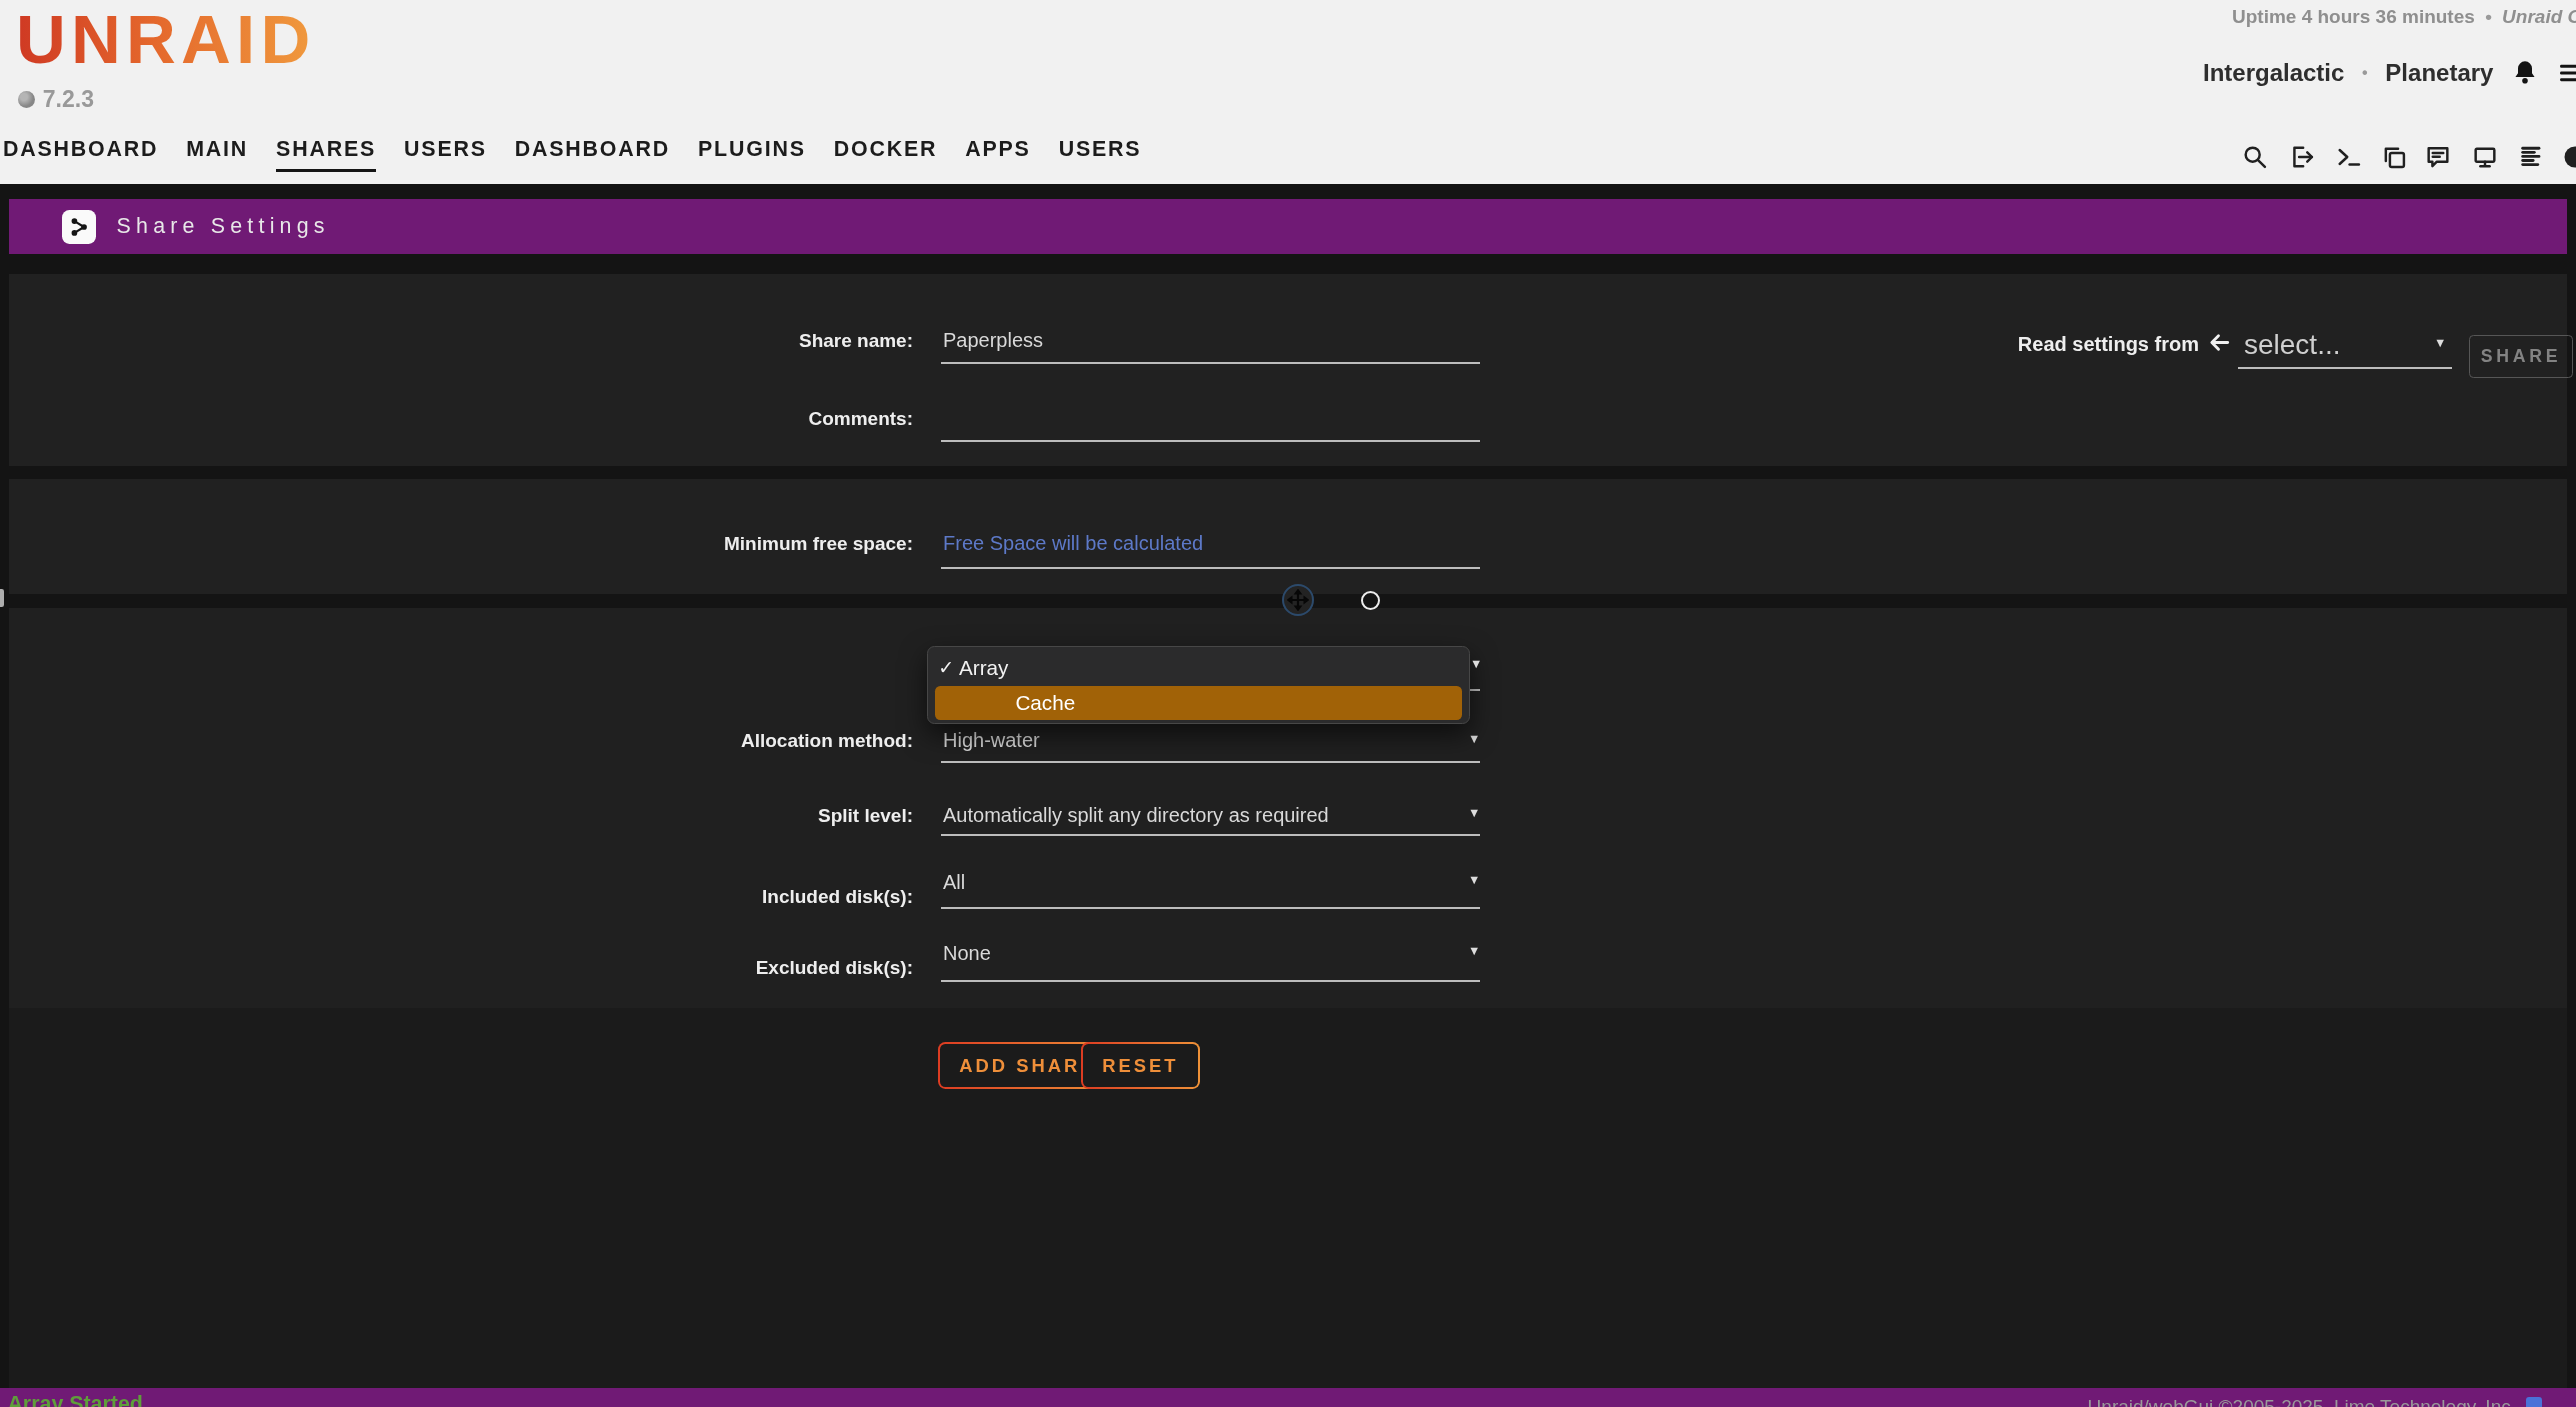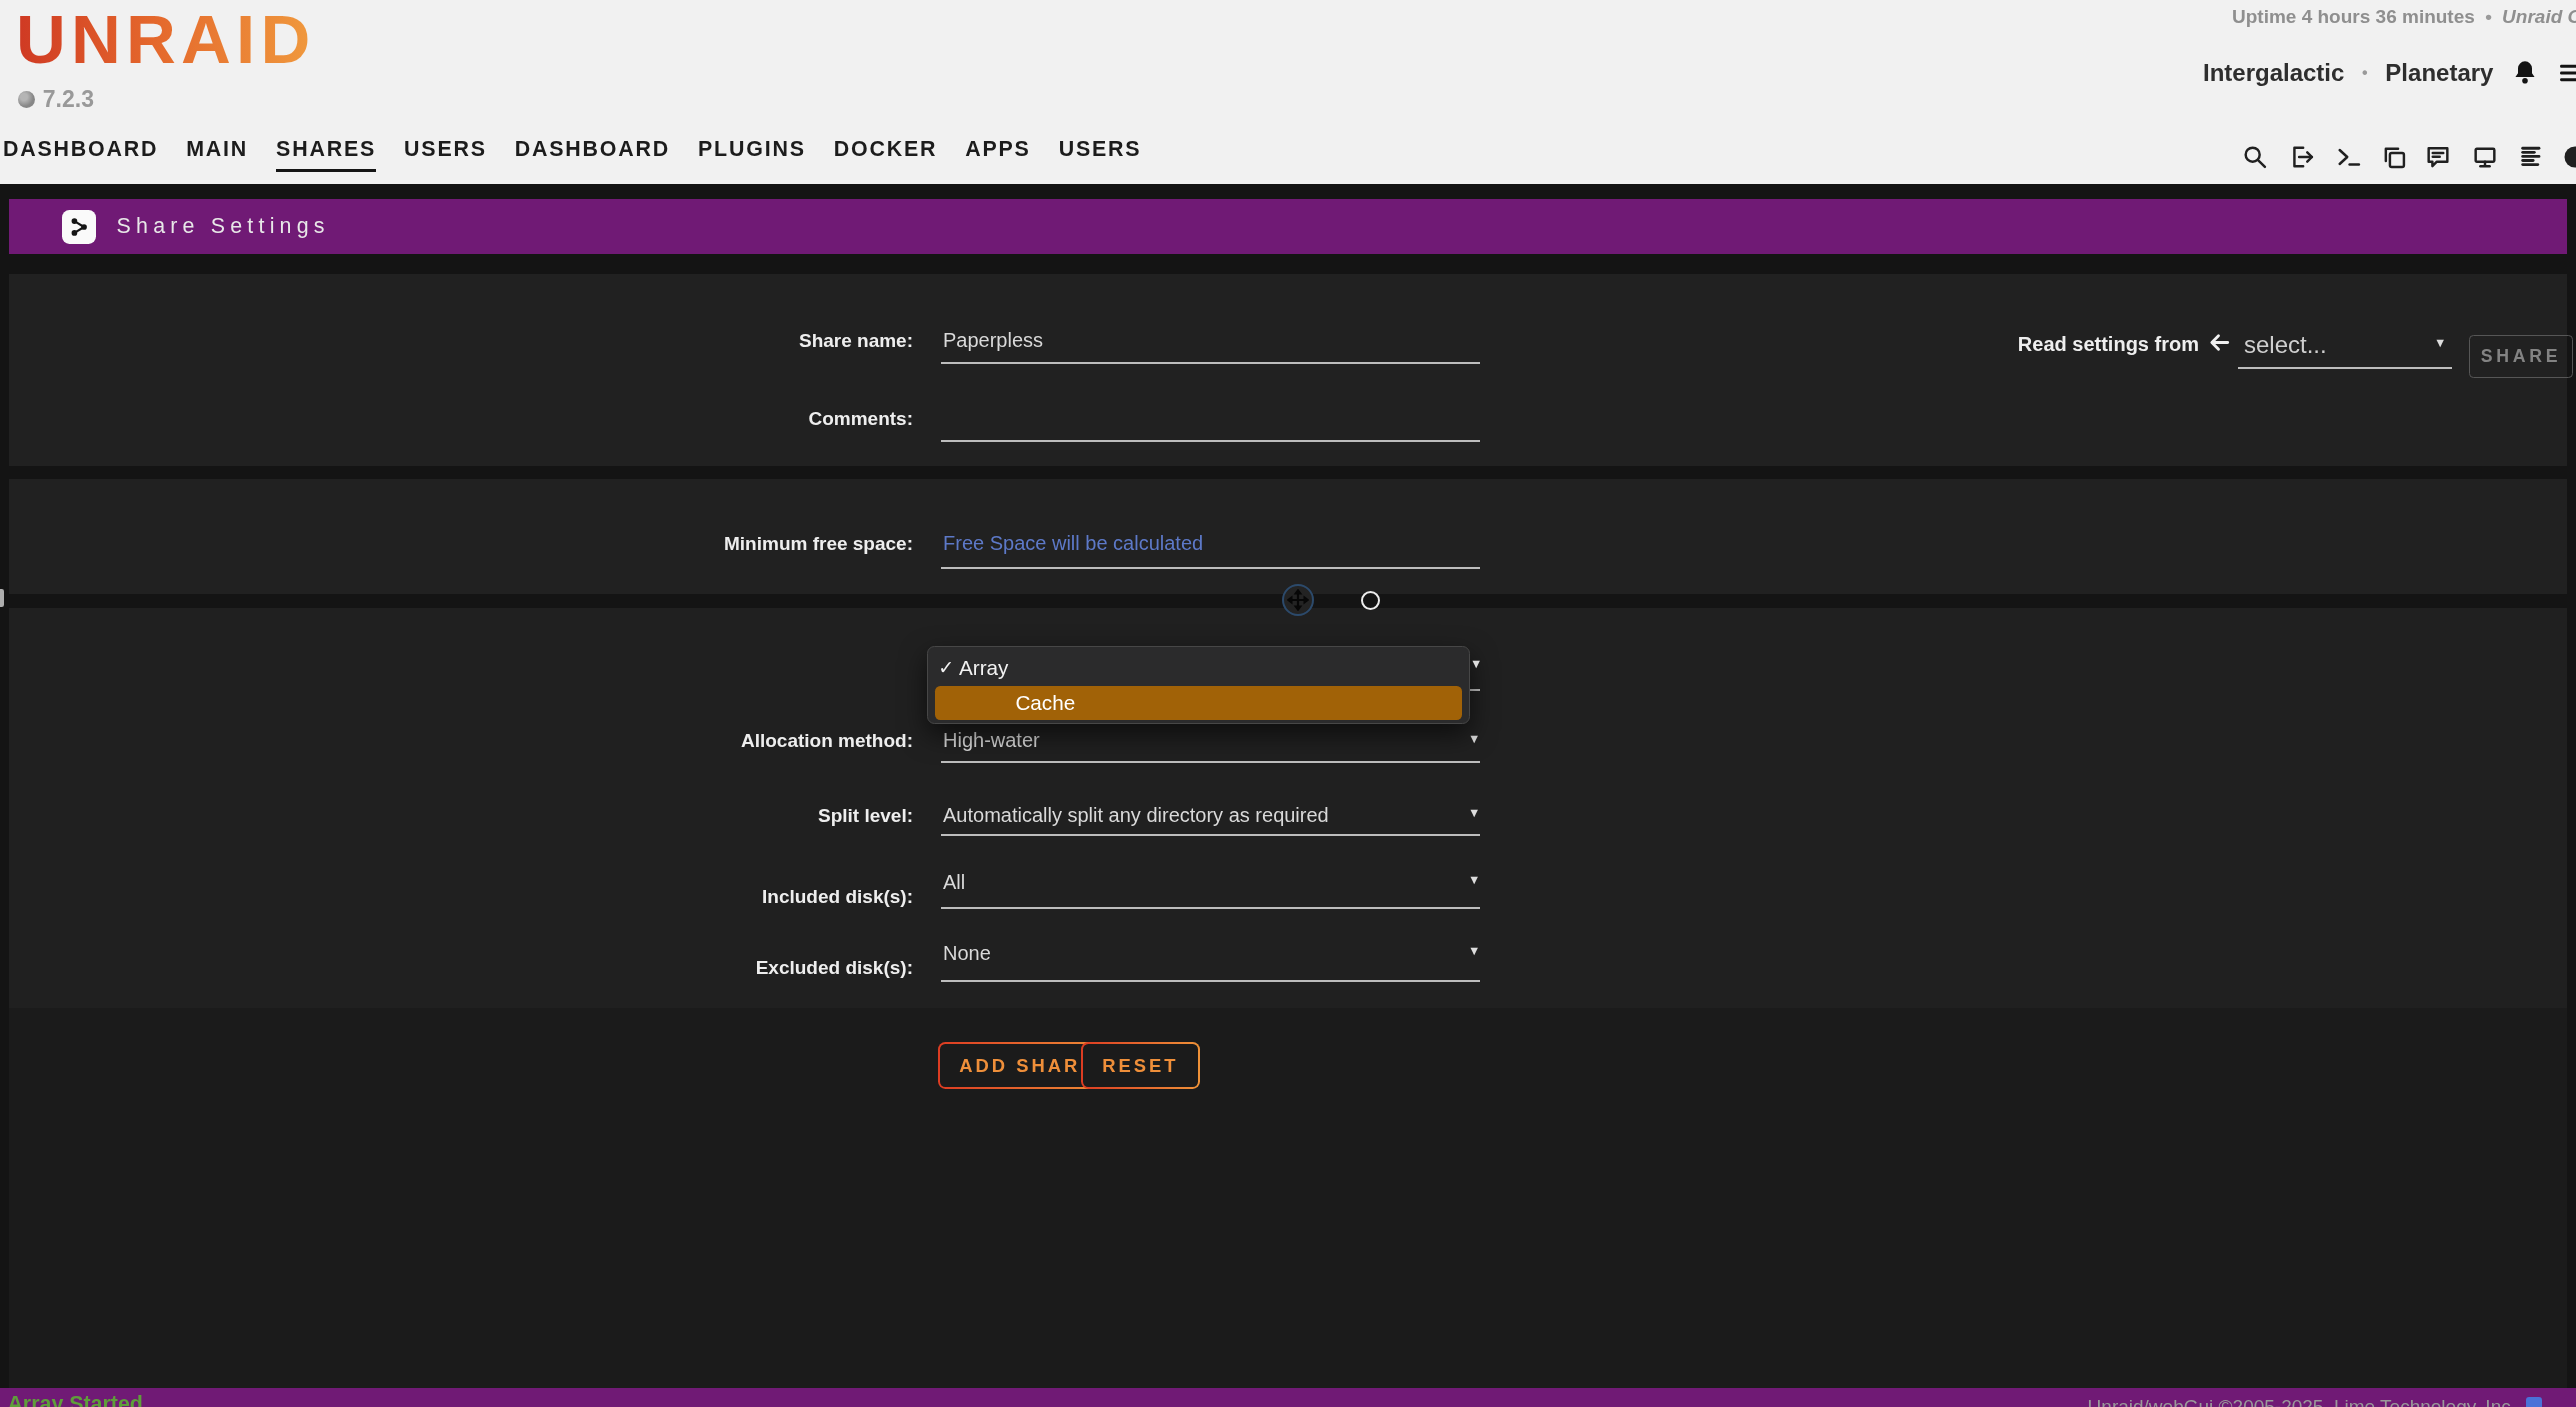--- a/index.html
+++ b/index.html
@@ -55,21 +55,21 @@
   .row-value.placeholder{color:#5d79c8;}
   .underline{position:absolute;left:941px;width:539px;height:1.5px;background:#bdbdbd;z-index:2;}
   .caret{position:absolute;left:1468px;font-size:12.5px;color:#ddd;z-index:2;cursor:pointer;}
 
   
   .rs-label{position:absolute;top:332px;left:1881px;width:318px;text-align:right;font-size:20px;
     font-weight:bold;color:#eee;line-height:25px;z-index:2;}
   .rs-arrow{position:absolute;top:330px;left:2206px;z-index:2;}
   .rs-arrow svg{width:25px;height:25px;stroke:#f0f0f0;stroke-width:3.4;fill:none;
     stroke-linecap:round;stroke-linejoin:round;}
-  .rs-select{position:absolute;top:332px;left:2244px;font-size:24px;color:#cfcfcf;
+  .rs-select{position:absolute;top:332px;left:2244px;font-size:28px;color:#cfcfcf;
     line-height:25px;z-index:2;cursor:pointer;text-align:center;}
   .rs-caret{position:absolute;top:336px;left:2434px;font-size:12.5px;color:#ddd;z-index:2;}
   .rs-underline{position:absolute;top:367px;left:2238px;width:214px;height:1.5px;background:#bdbdbd;z-index:2;}
   .read-btn{position:absolute;top:335px;left:2469px;width:104px;height:43px;border:1.5px solid #565656;
     border-radius:4.4px;display:flex;align-items:center;justify-content:center;font-size:17.7px;
     font-weight:bold;letter-spacing:3.7px;color:#838383;z-index:2;cursor:pointer;box-sizing:border-box;}
 
   
   .menu{position:absolute;top:646px;left:927px;width:543px;height:78px;background:#2b2b2c;
     border:0.7px solid #474747;border-radius:7.4px;box-shadow:0 10.3px 26.6px rgba(0,0,0,.6);

